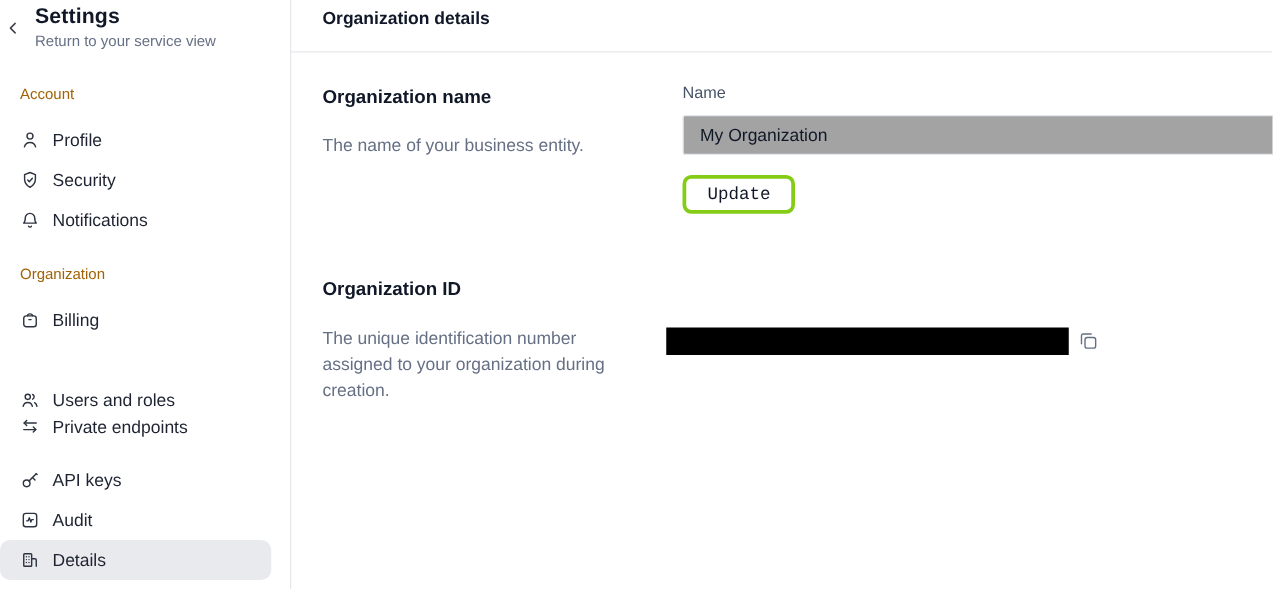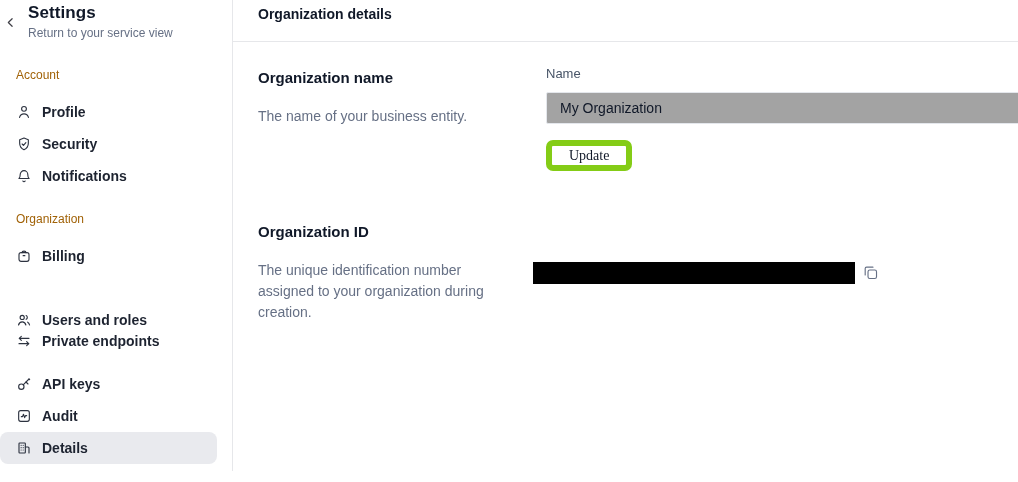--- a/index.html
+++ b/index.html
@@ -32,21 +32,21 @@
     font-size: 12px; color: #667085;
   }
   .sb-section-label {
     position: absolute; left: 16px;
     font-size: 12px; color: #a16207;
   }
   .sb-item {
     position: absolute; left: 0; width: 217px; height: 32px;
     display: flex; align-items: center; gap: 10px;
     padding-left: 16px; border-radius: 8px; cursor: pointer;
-    font-size: 14px; color: #1d2330; font-weight: bold;
+    font-size: 14px; color: #1d2330;
   }
   .sb-item.selected { background: #e9eaee; }
   .sb-item .icn { width: 16px; height: 16px; display: flex; align-items: center; color: #2d3340; flex: 0 0 16px; }
   svg.i { width: 16px; height: 16px; fill: none; stroke: currentColor; stroke-width: 1.7; stroke-linecap: round; stroke-linejoin: round; }
 
   
   .main-header-title {
     position: absolute; left: 258px; top: 6px;
     font-size: 14px; font-weight: 700; color: #101828;
   }
@@ -62,22 +62,22 @@
     font-size: 13px; color: #475467;
   }
   .name-input {
     position: absolute; left: 546px; top: 92px; width: 509px; height: 32px;
     background: #a3a3a3; border: 1px solid #e4e7ec; border-radius: 2px;
     font-family: "Liberation Sans", "DejaVu Sans", sans-serif;
     font-size: 14px; color: #101828; padding: 0 13px; outline: none;
   }
   .update-btn {
     position: absolute; left: 546px; top: 140px; height: 31px;
-    background: #ffffff; border: 6px solid #84cc16; border-radius: 7px;
-    font-family: Liberation Serif, serif;
+    background: #ffffff; border: 3px solid #84cc16; border-radius: 7px;
+    font-family: Liberation Mono, monospace;
     font-size: 14px; color: #101828; padding: 0 17px; cursor: pointer;
   }
   .org-id-redaction {
     position: absolute; left: 533px; top: 262px; width: 322px; height: 22px;
     background: #000000;
   }
   .copy-btn {
     position: absolute; left: 861px; top: 263px; width: 19px; height: 19px;
     display: flex; align-items: center; justify-content: center;
     color: #667085; cursor: pointer; background: none; border: none; padding: 0;

